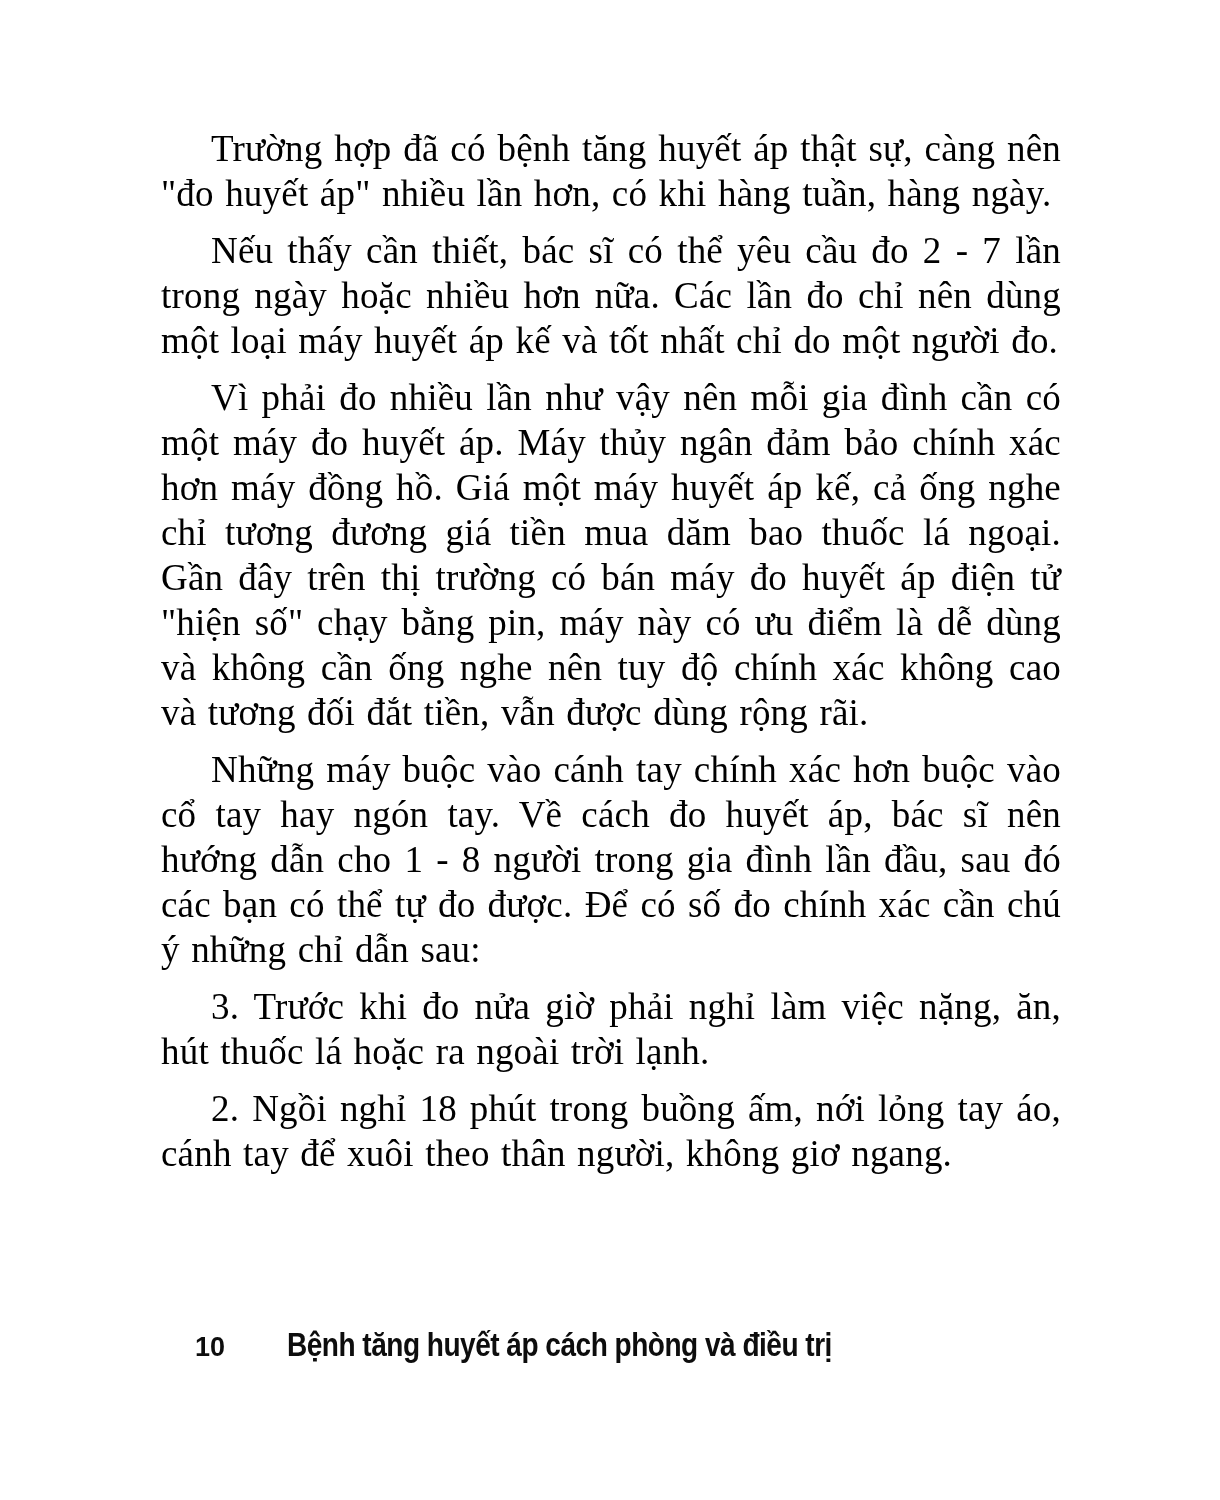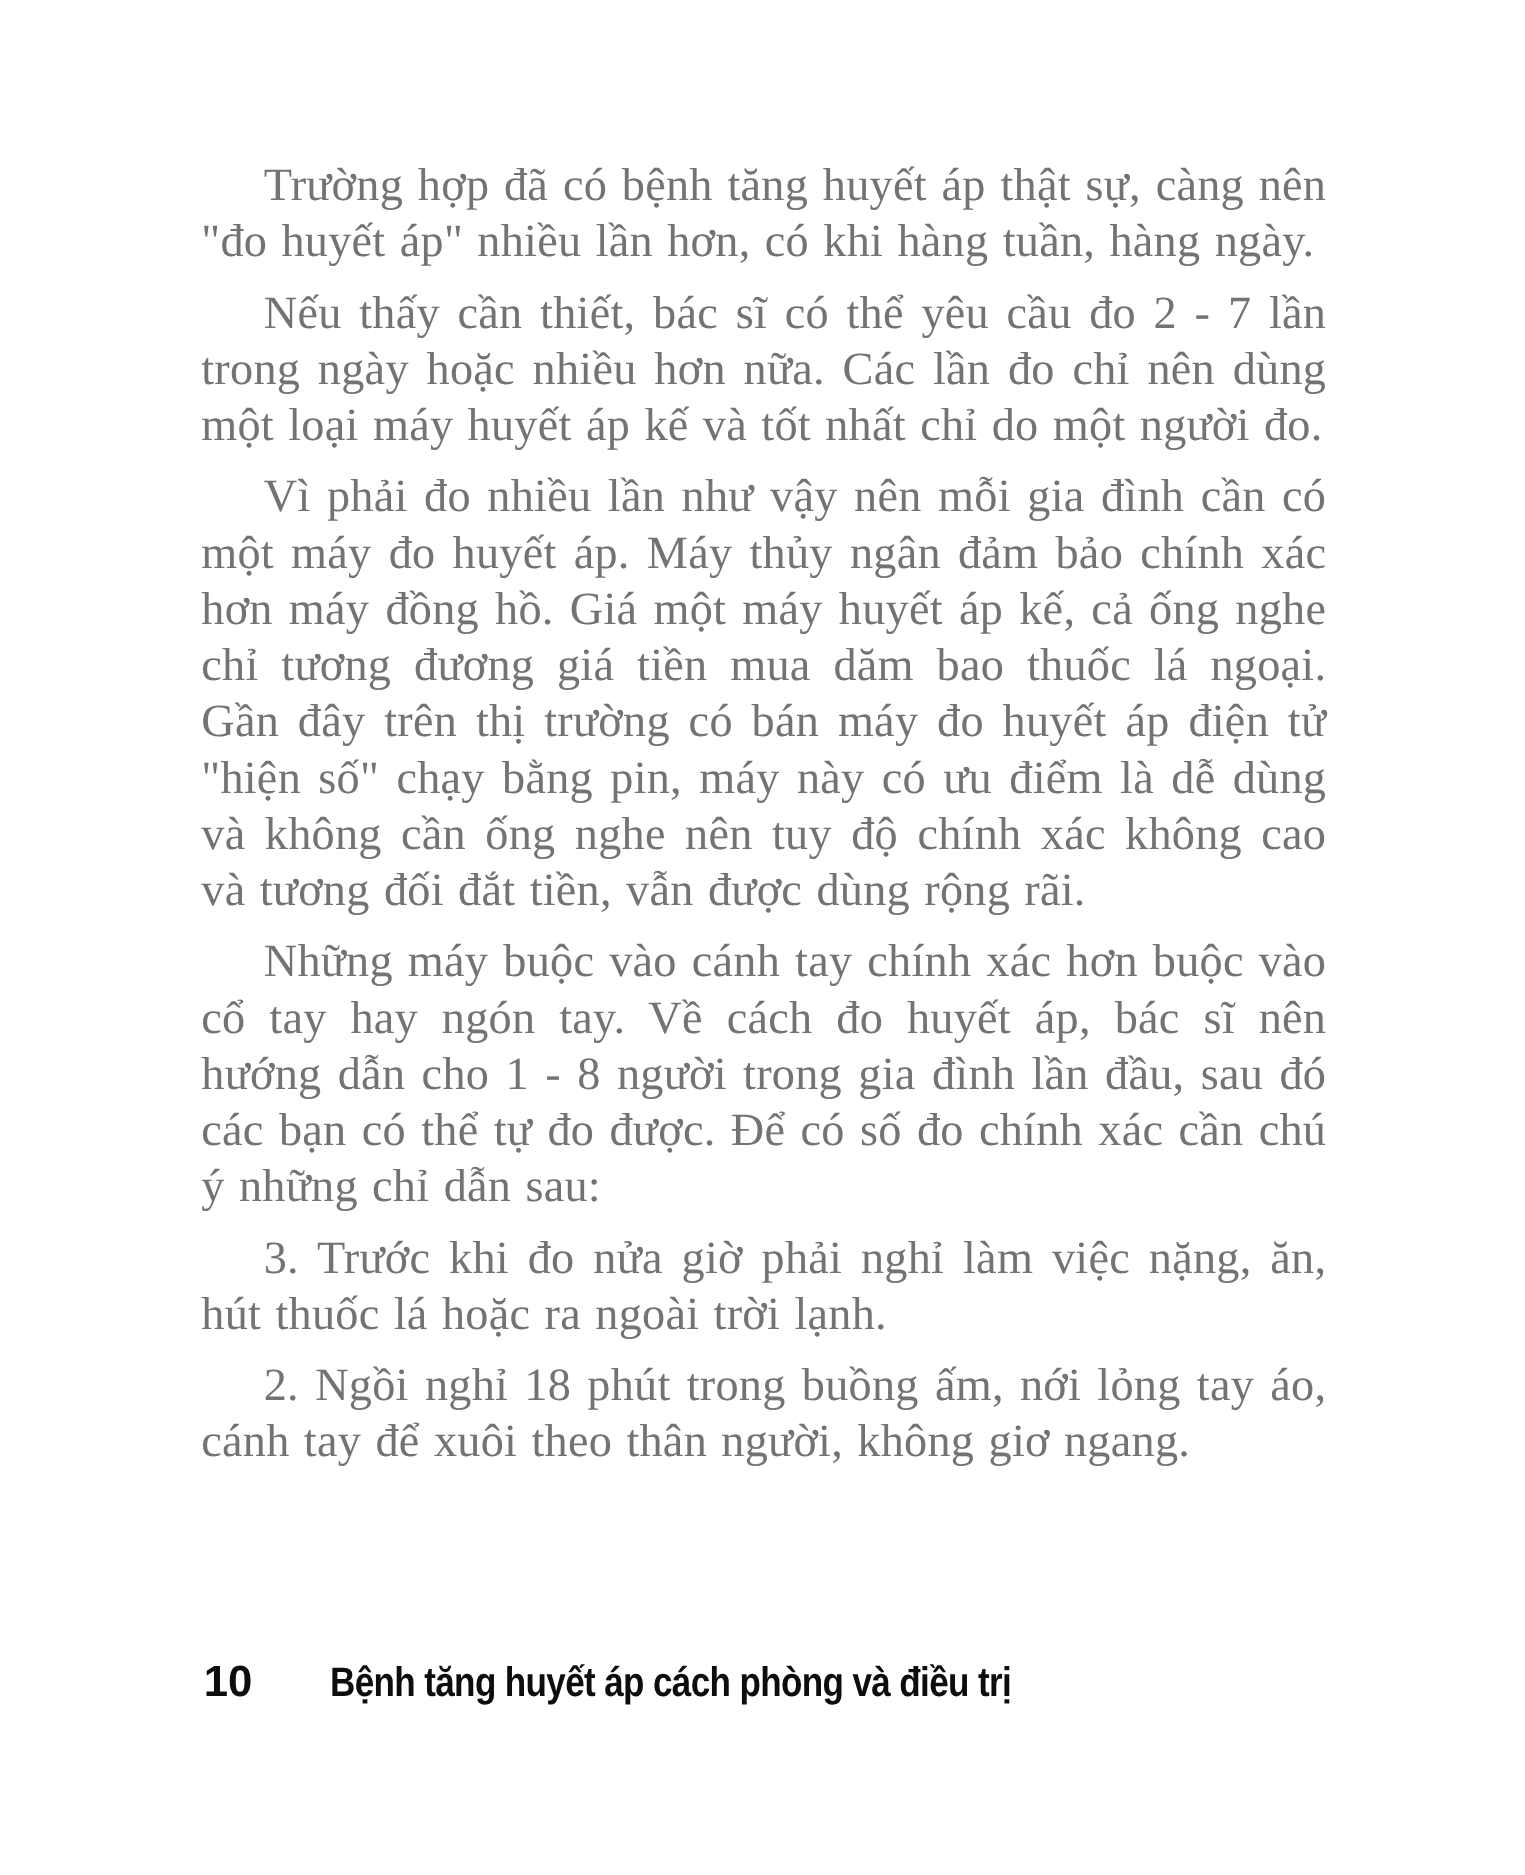--- a/index.html
+++ b/index.html
@@ -14,21 +14,21 @@
     height: 1500px;
     background: #ffffff;
     overflow: hidden;
     font-family: "Liberation Serif", serif;
   }
   .content {
     position: absolute;
     left: 161px;
     top: 126px;
     width: 900px;
-    color: #737373;
+    color: #000000;
     font-size: 37px;
     line-height: 45px;
     text-align: justify;
     letter-spacing: 0.2px;
     word-spacing: 2px;
   }
   .content p {
     margin: 0 0 12px 0;
     text-indent: 50px;
   }
@@ -37,22 +37,23 @@
     left: 163px;
     top: 1328px;
     width: 920px;
     display: flex;
     align-items: baseline;
     color: #0d0d0d;
     font-family: "Liberation Sans", sans-serif;
     font-weight: 700;
   }
   .page-number {
-    font-size: 35px;
+    font-size: 27px;
     line-height: 1;
+    margin-left: 32px;
   }
   .book-title {
     font-size: 33px;
     line-height: 1;
     margin-left: 62px;
     letter-spacing: -0.6px;
     white-space: nowrap;
     transform: scaleX(0.85);
     transform-origin: left center;
   }

